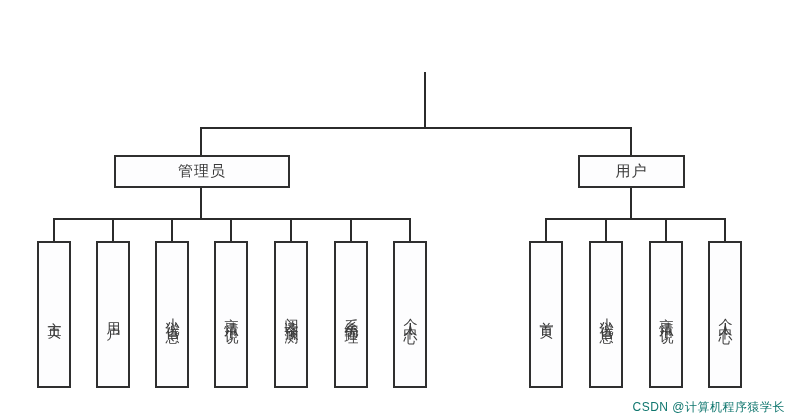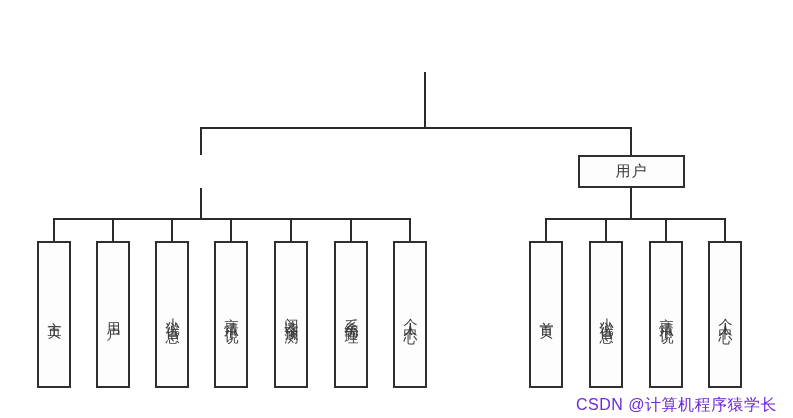--- a/index.html
+++ b/index.html
@@ -60,41 +60,44 @@
     writing-mode: vertical-rl;
     text-orientation: upright;
     letter-spacing: 4px;
     line-height: 1;
     white-space: nowrap;
   }
 
   
   #watermark {
     position: absolute;
-    right: 16px;
+    right: 8px;
     bottom: 2px;
     font-family: "Liberation Sans", sans-serif;
-    font-size: 16px;
-    color: #6d28d9;
+    font-size: 12px;
+    color: #0f766e;
     letter-spacing: 0.5px;
     white-space: nowrap;
     user-select: none;
   }
 </style>
 </head>
 <body>
 
 <div id="diagram-canvas">
 
 
   <div class="line v" style="left:424px; top:72px; height:56px;"></div>
   <div class="line h" style="left:201px; top:127px; width:430px;"></div>
   <div class="line v" style="left:200px; top:127px; height:28px;"></div>
   <div class="line v" style="left:630px; top:127px; height:28px;"></div>
 
+  <div class="node node-mid" style="left:114px; top:155px; width:176px; height:33px;">
+    <span>管理员</span>
+  </div>
 
   <div class="node node-mid" style="left:578px; top:155px; width:107px; height:33px;">
     <span>用户</span>
   </div>
 
   <div class="line v" style="left:200px; top:188px; height:31px;"></div>
   <div class="line h" style="left:53px; top:218px; width:358px;"></div>
 
   <div class="line v" style="left:53px;  top:218px; height:24px;"></div>
   <div class="line v" style="left:112px; top:218px; height:24px;"></div>

